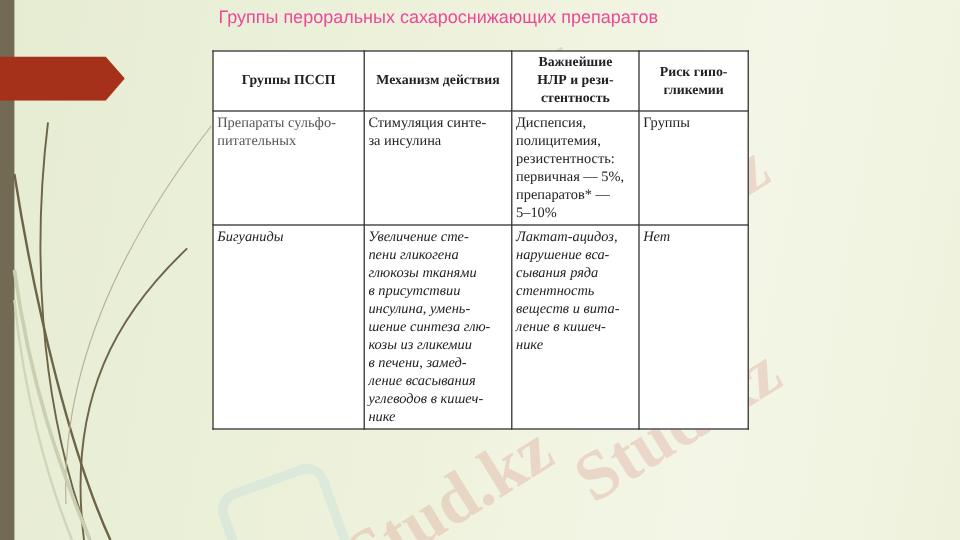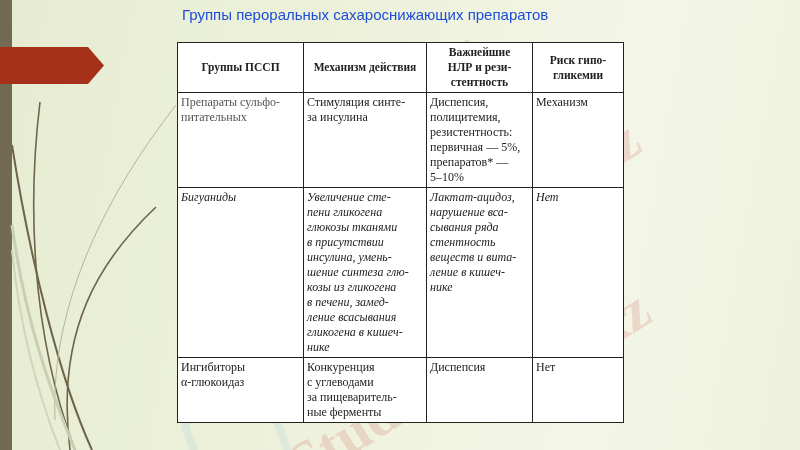--- a/index.html
+++ b/index.html
@@ -5,21 +5,21 @@
   html, body { margin:0; padding:0; }
   body {
     width:800px; height:450px; overflow:hidden; position:relative;
     background: linear-gradient(100deg, #e6ecd2 0%, #eef2dc 45%, #f3f6e6 75%, #eef2dc 100%);
     font-family: "Liberation Sans", sans-serif;
   }
   .side-bar { position:absolute; left:0; top:0; width:12px; height:450px; background:#726a52; }
   .arrow-tab { position:absolute; left:0; top:47px; width:104px; height:37px; }
   .curves { position:absolute; left:0; top:0; width:200px; height:450px; }
   .slide-title {
-    position:absolute; left:182px; top:6px; font-size:15px; color:#1d4ed8;
+    position:absolute; left:182px; top:6px; font-size:15px; color:#ec4899;
     font-family: "Liberation Sans", sans-serif; white-space:nowrap;
   }
   .watermark { position:absolute; pointer-events:none; font-family:"Liberation Serif", serif; font-weight:bold; color:rgba(200,60,60,0.16); font-size:58px; white-space:nowrap; transform:rotate(-32deg); }
   .wm-logo { position:absolute; width:80px; height:80px; border:8px solid rgba(150,200,220,0.18); border-radius:18px; transform:rotate(-20deg); }
   table.drugs {
     position:absolute; left:177px; top:42px; width:446px; border-collapse:collapse;
     background:#fff; font-family:"Liberation Serif", serif; font-size:12px; color:#222;
     table-layout:fixed;
   }
   table.drugs th, table.drugs td { border:1.5px solid #222; vertical-align:top; padding:2px 3px; line-height:15px; }
@@ -97,65 +97,47 @@
       </td>
       <td>
         <span class="cell-line">Диспепсия,</span>
         <span class="cell-line">полицитемия,</span>
         <span class="cell-line">резистентность:</span>
         <span class="cell-line">первичная — 5%,</span>
         <span class="cell-line">препаратов* —</span>
         <span class="cell-line">5–10%</span>
       </td>
       <td>
-        <span class="cell-line">Механизм</span>
+        <span class="cell-line">Группы</span>
       </td>
     </tr>
     <tr class="r2">
       <td>
         <span class="cell-line">Бигуаниды</span>
       </td>
       <td>
         <span class="cell-line">Увеличение сте-</span>
         <span class="cell-line">пени гликогена</span>
         <span class="cell-line">глюкозы тканями</span>
         <span class="cell-line">в присутствии</span>
         <span class="cell-line">инсулина, умень-</span>
         <span class="cell-line">шение синтеза глю-</span>
-        <span class="cell-line">козы из гликогена</span>
+        <span class="cell-line">козы из гликемии</span>
         <span class="cell-line">в печени, замед-</span>
         <span class="cell-line">ление всасывания</span>
-        <span class="cell-line">гликогена в кишеч-</span>
+        <span class="cell-line">углеводов в кишеч-</span>
         <span class="cell-line">нике</span>
       </td>
       <td>
         <span class="cell-line">Лактат-ацидоз,</span>
         <span class="cell-line">нарушение вса-</span>
         <span class="cell-line">сывания ряда</span>
         <span class="cell-line">стентность</span>
         <span class="cell-line">веществ и вита-</span>
         <span class="cell-line">ление в кишеч-</span>
         <span class="cell-line">нике</span>
       </td>
       <td>
         <span class="cell-line">Нет</span>
       </td>
     </tr>
-    <tr class="r3">
-      <td>
-        <span class="cell-line">Ингибиторы</span>
-        <span class="cell-line">α-глюкоидаз</span>
-      </td>
-      <td>
-        <span class="cell-line">Конкуренция</span>
-        <span class="cell-line">с углеводами</span>
-        <span class="cell-line">за пищеваритель-</span>
-        <span class="cell-line">ные ферменты</span>
-      </td>
-      <td>
-        <span class="cell-line">Диспепсия</span>
-      </td>
-      <td>
-        <span class="cell-line">Нет</span>
-      </td>
-    </tr>
   </tbody>
 </table>
 
 </body></html>

